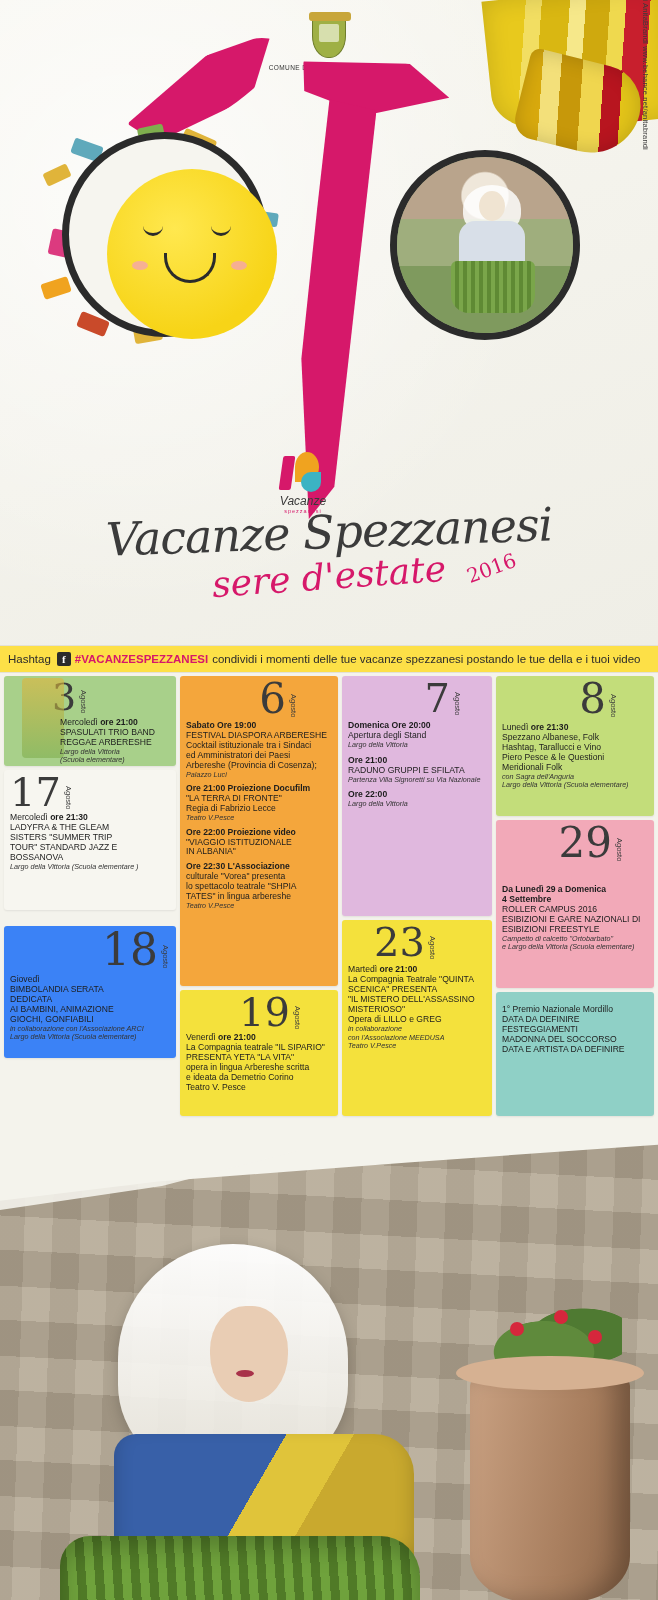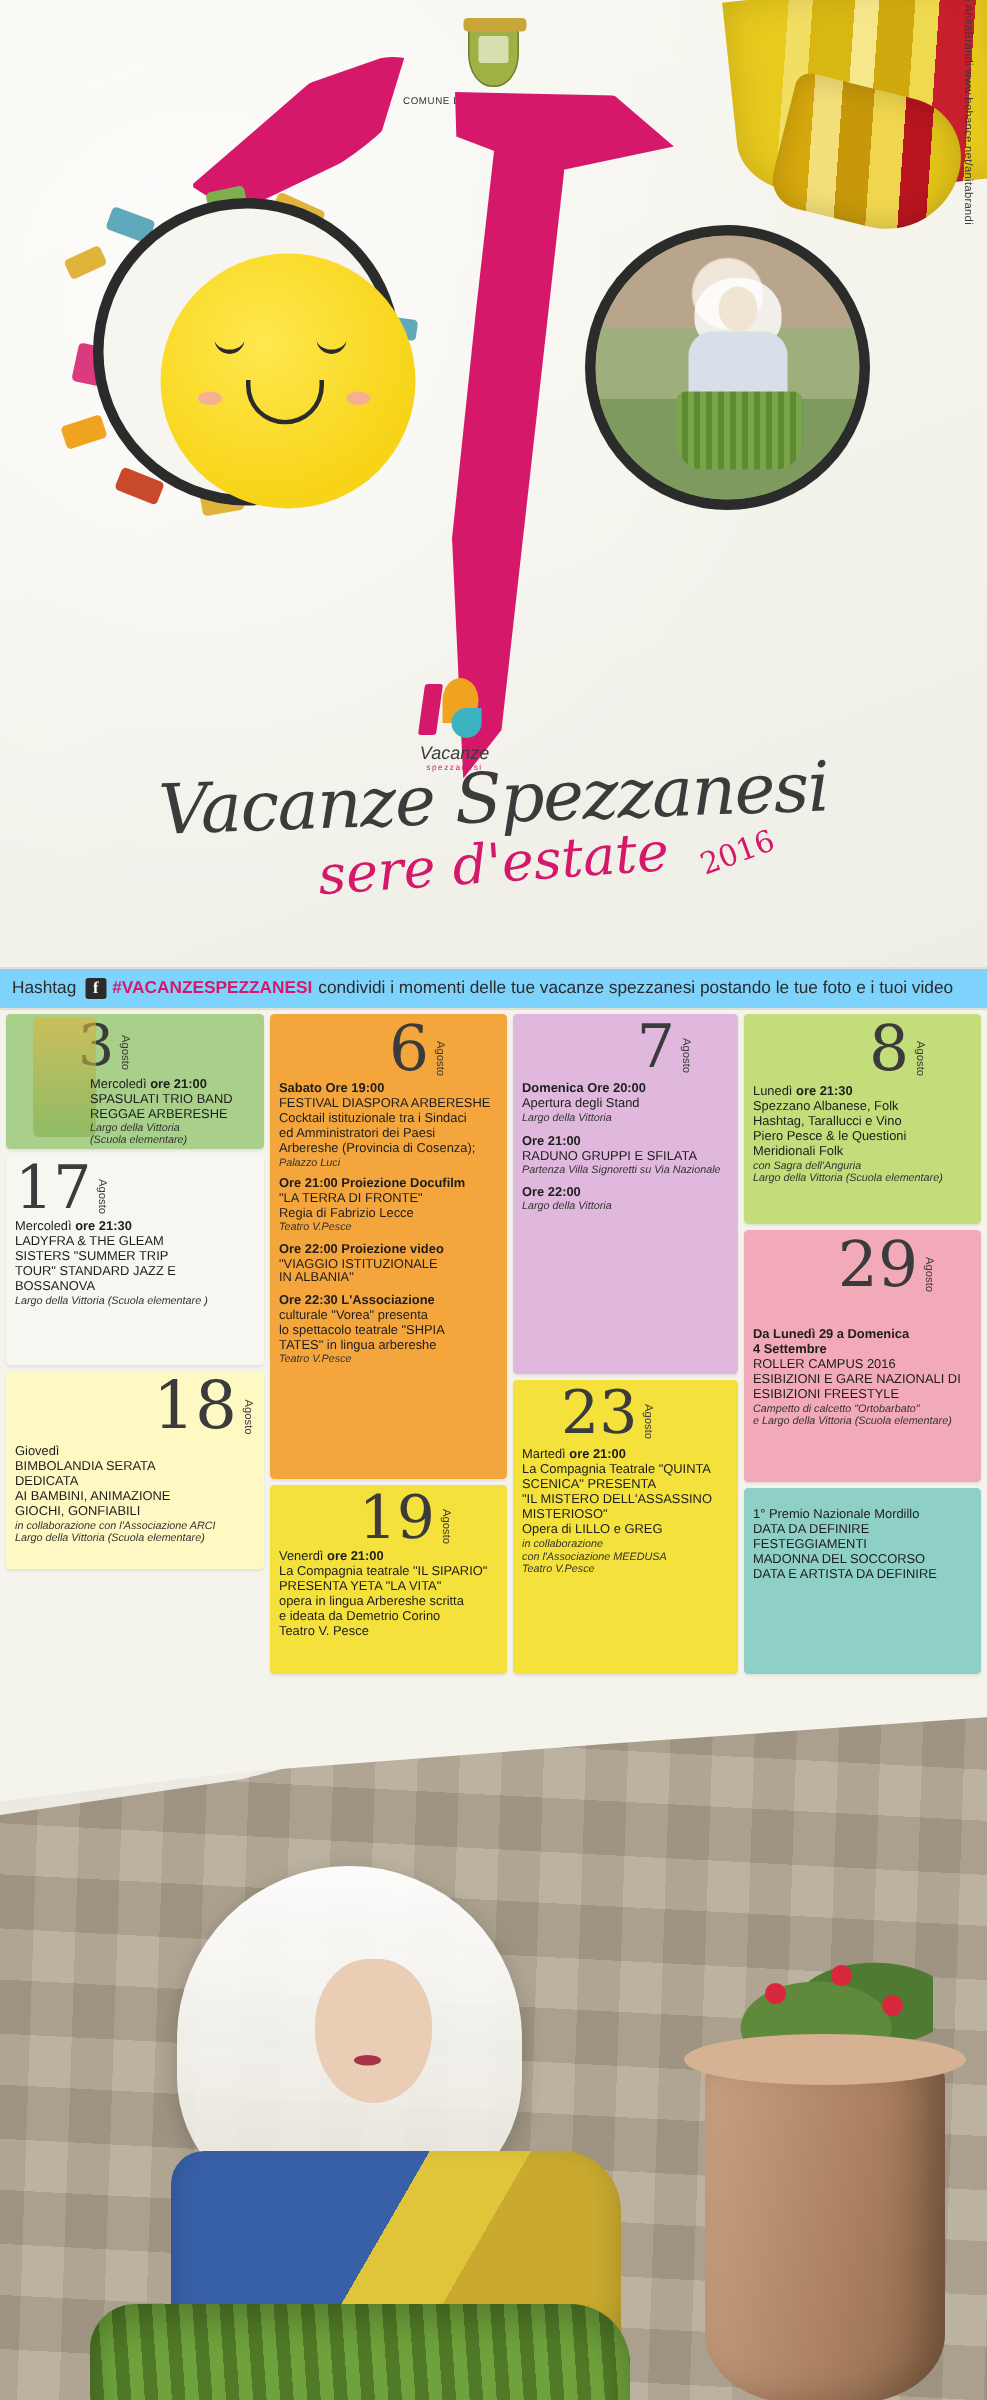--- a/index.html
+++ b/index.html
@@ -216,21 +216,21 @@
     position: absolute; left: 466px; top: 556px;
     font-family: "DejaVu Serif", serif;
     font-size: 20px; color: #d6186a;
     transform: rotate(-20deg);
   }
 
   
   .hashbar {
     position: absolute; left: 0; top: 645px;
     width: 658px; height: 28px;
-    background: #7dd3fc;
+    background: #fde047;
     display: flex; align-items: center;
     padding: 0 8px;
     font-size: 11.5px; color: #2b2b2b;
     border-top: 1px solid #e3e1d6;
     border-bottom: 1px solid #e3e1d6;
   }
   .fb-icon {
     display:inline-flex; align-items:center; justify-content:center;
     width: 14px; height: 14px; border-radius: 2px;
     background: #2b2b2b; color: #fff; font-weight: bold; font-size: 11px;
@@ -269,21 +269,21 @@
   .evt b { font-weight: bold; }
   .venue { font-size: 7.2px; font-style: italic; color: #333; }
   .deco {
     position: absolute; right: 4px; top: 3px;
     width: 44px; height: 44px; opacity: .9;
   }
 
   
   .c-green  { background: #a8d08a; }
   .c-orange { background: #f4a63c; }
-  .c-cyan   { background: #fef9c3; }
+  .c-cyan   { background: #3b82f6; margin-top: 12px; }
   .c-yellow { background: #f4e13c; }
   .c-lav    { background: #e0b8de; }
   .c-white  { background: #f7f6f0; }
   .c-teal   { background: #8fd0c6; }
   .c-lime   { background: #c3dd7a; }
   .c-rose   { background: #f2a9b8; }
 
   
   .bottom {
     position: absolute; left: 0; top: 1124px;
@@ -418,21 +418,21 @@
 
   <div class="title-main">Vacanze Spezzanesi</div>
   <div class="title-sub">sere d'estate</div>
   <div class="title-year">2016</div>
 </div>
 
 <div class="hashbar">
   <span>Hashtag</span>
   <span class="fb-icon">f</span>
   <span class="hash-strong">#VACANZESPEZZANESI</span>
-  <span style="margin-left:4px">condividi i momenti delle tue vacanze spezzanesi  postando le tue foto  e i tuoi video</span>
+  <span style="margin-left:4px">condividi i momenti delle tue vacanze spezzanesi  postando le tue della  e i tuoi video</span>
 </div>
 
 <div class="grid">
 
   <div class="card c-green shadow-soft" style="left:0; top:0; width:172px; height:90px;">
     <div class="deco" style="right:112px; top:2px; width:42px; height:80px; background:linear-gradient(180deg,#e0b43a,#7fae4e); border-radius:4px; opacity:.6;"></div>
     <div class="dayhdr" style="margin-left:42px;">
       <span class="daynum">3</span>
       <span class="month">Agosto</span>
     </div>

